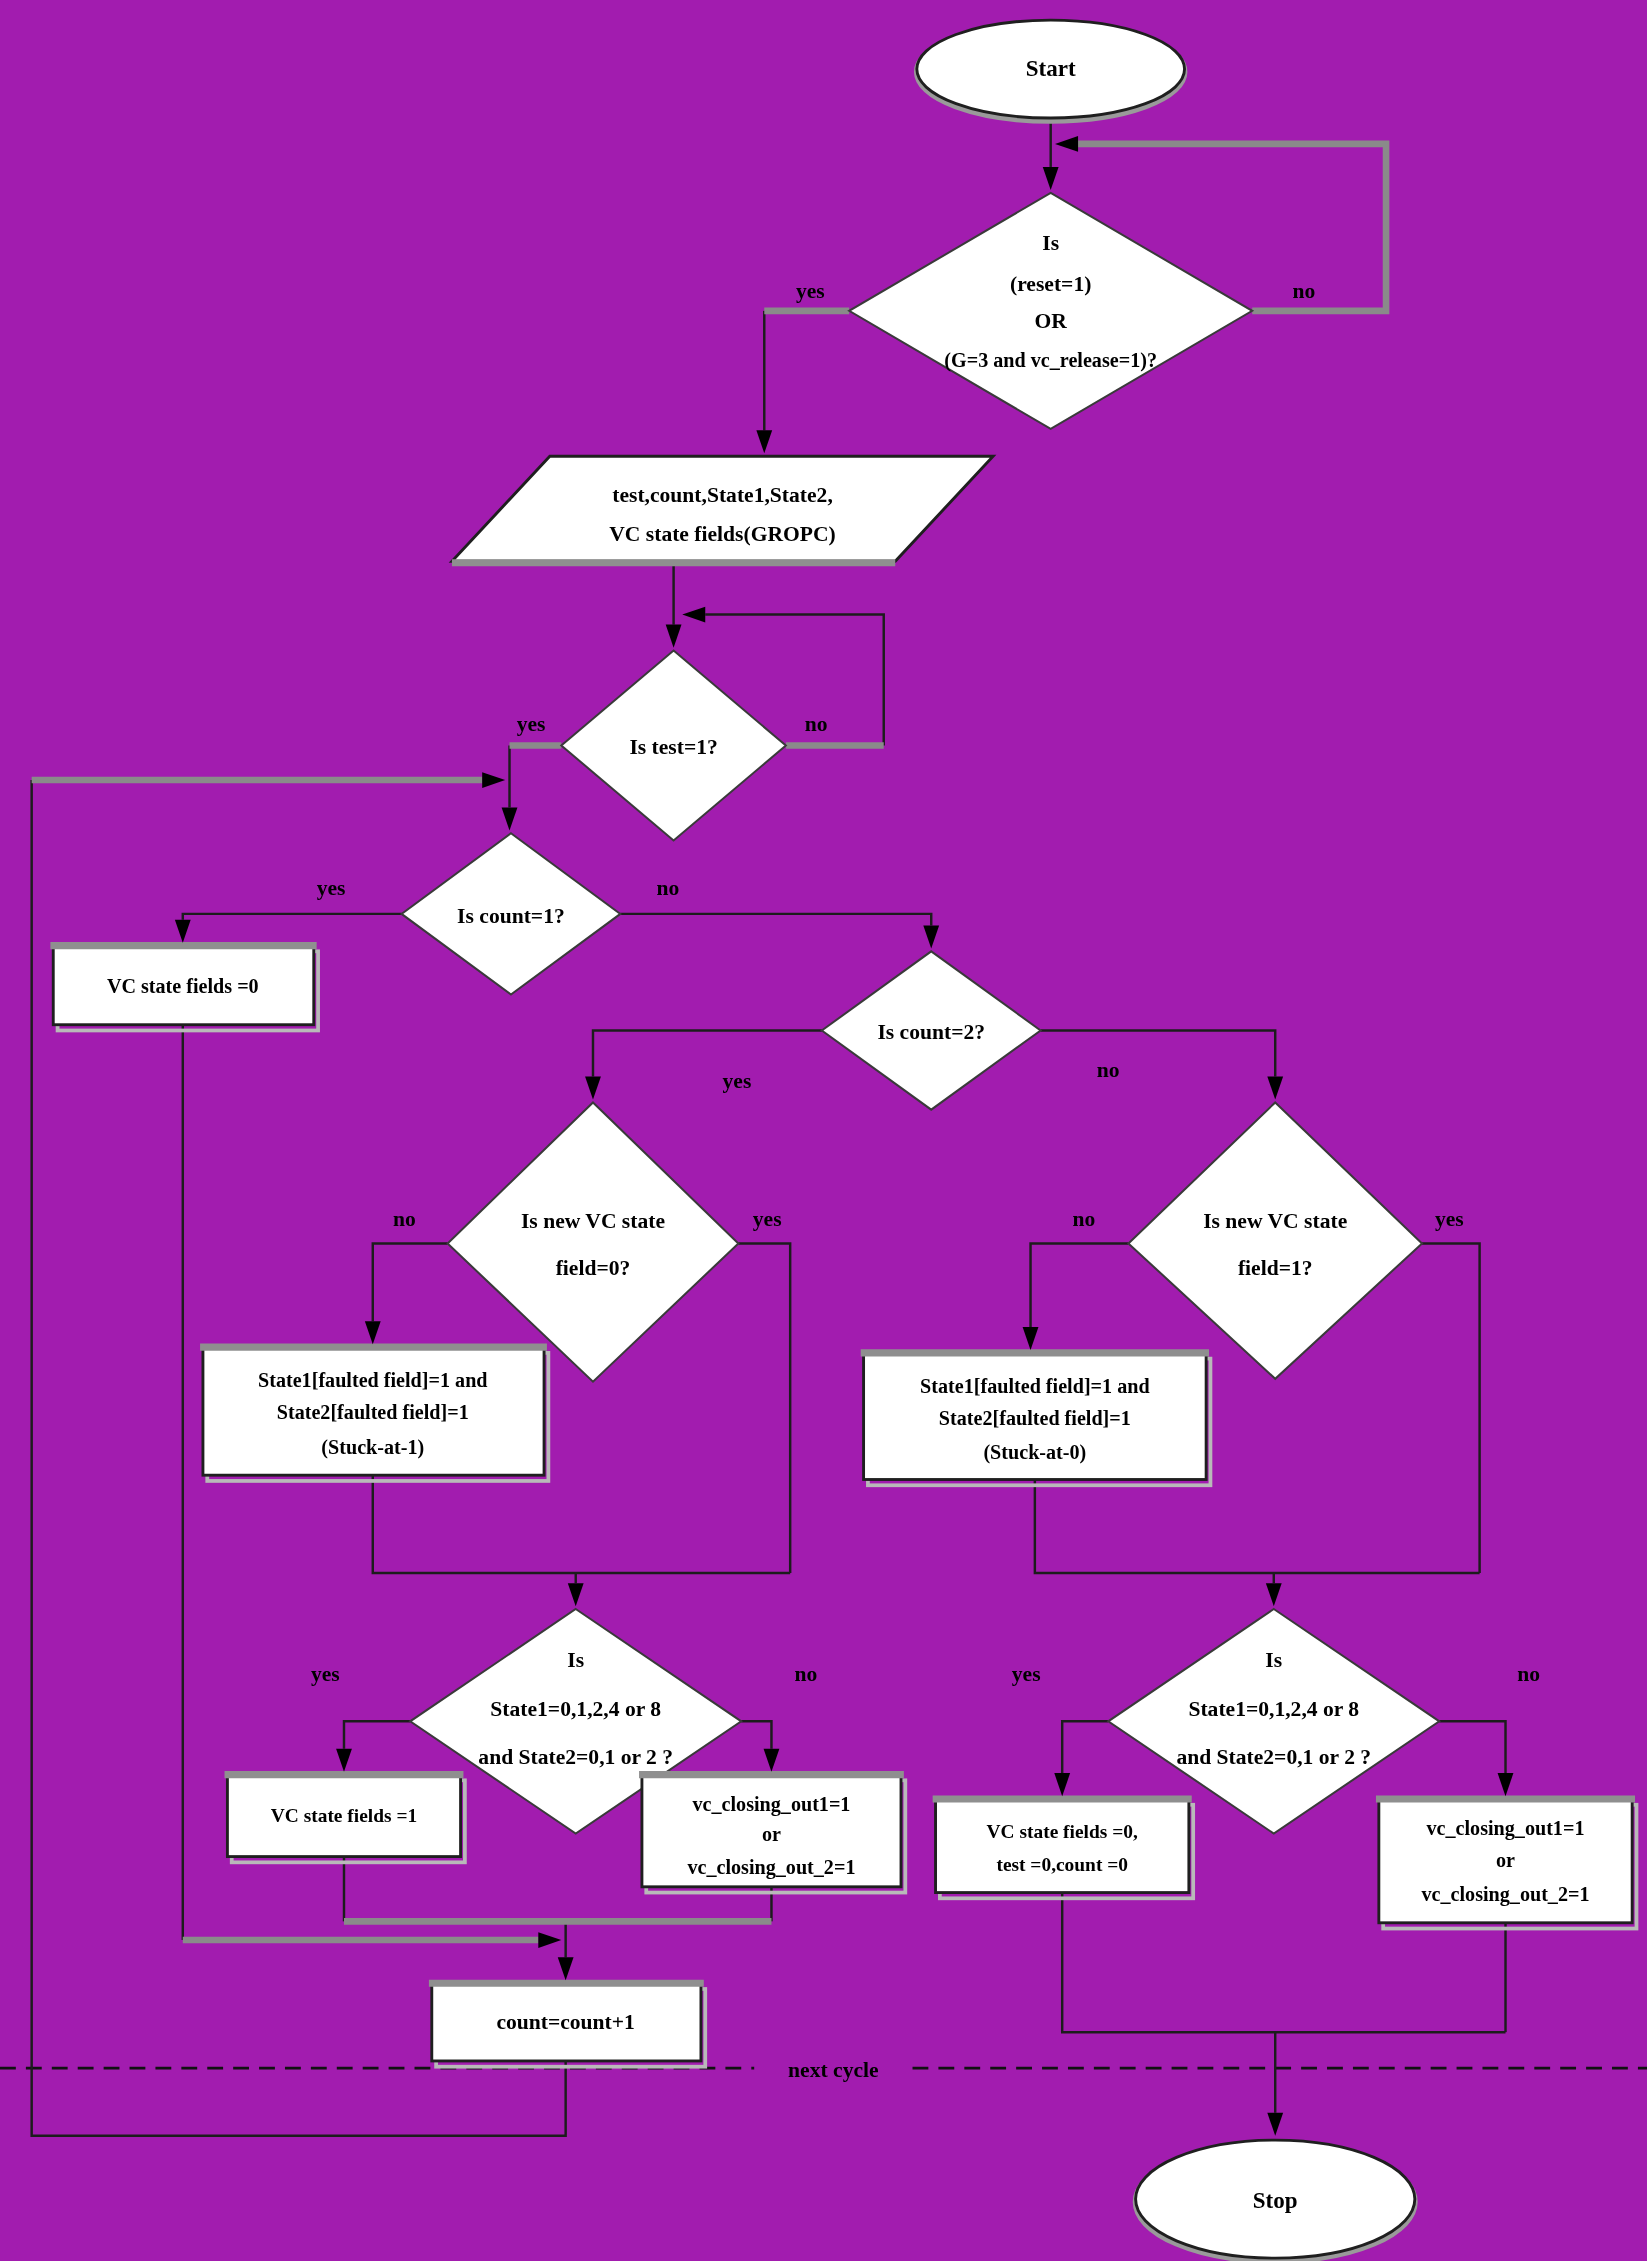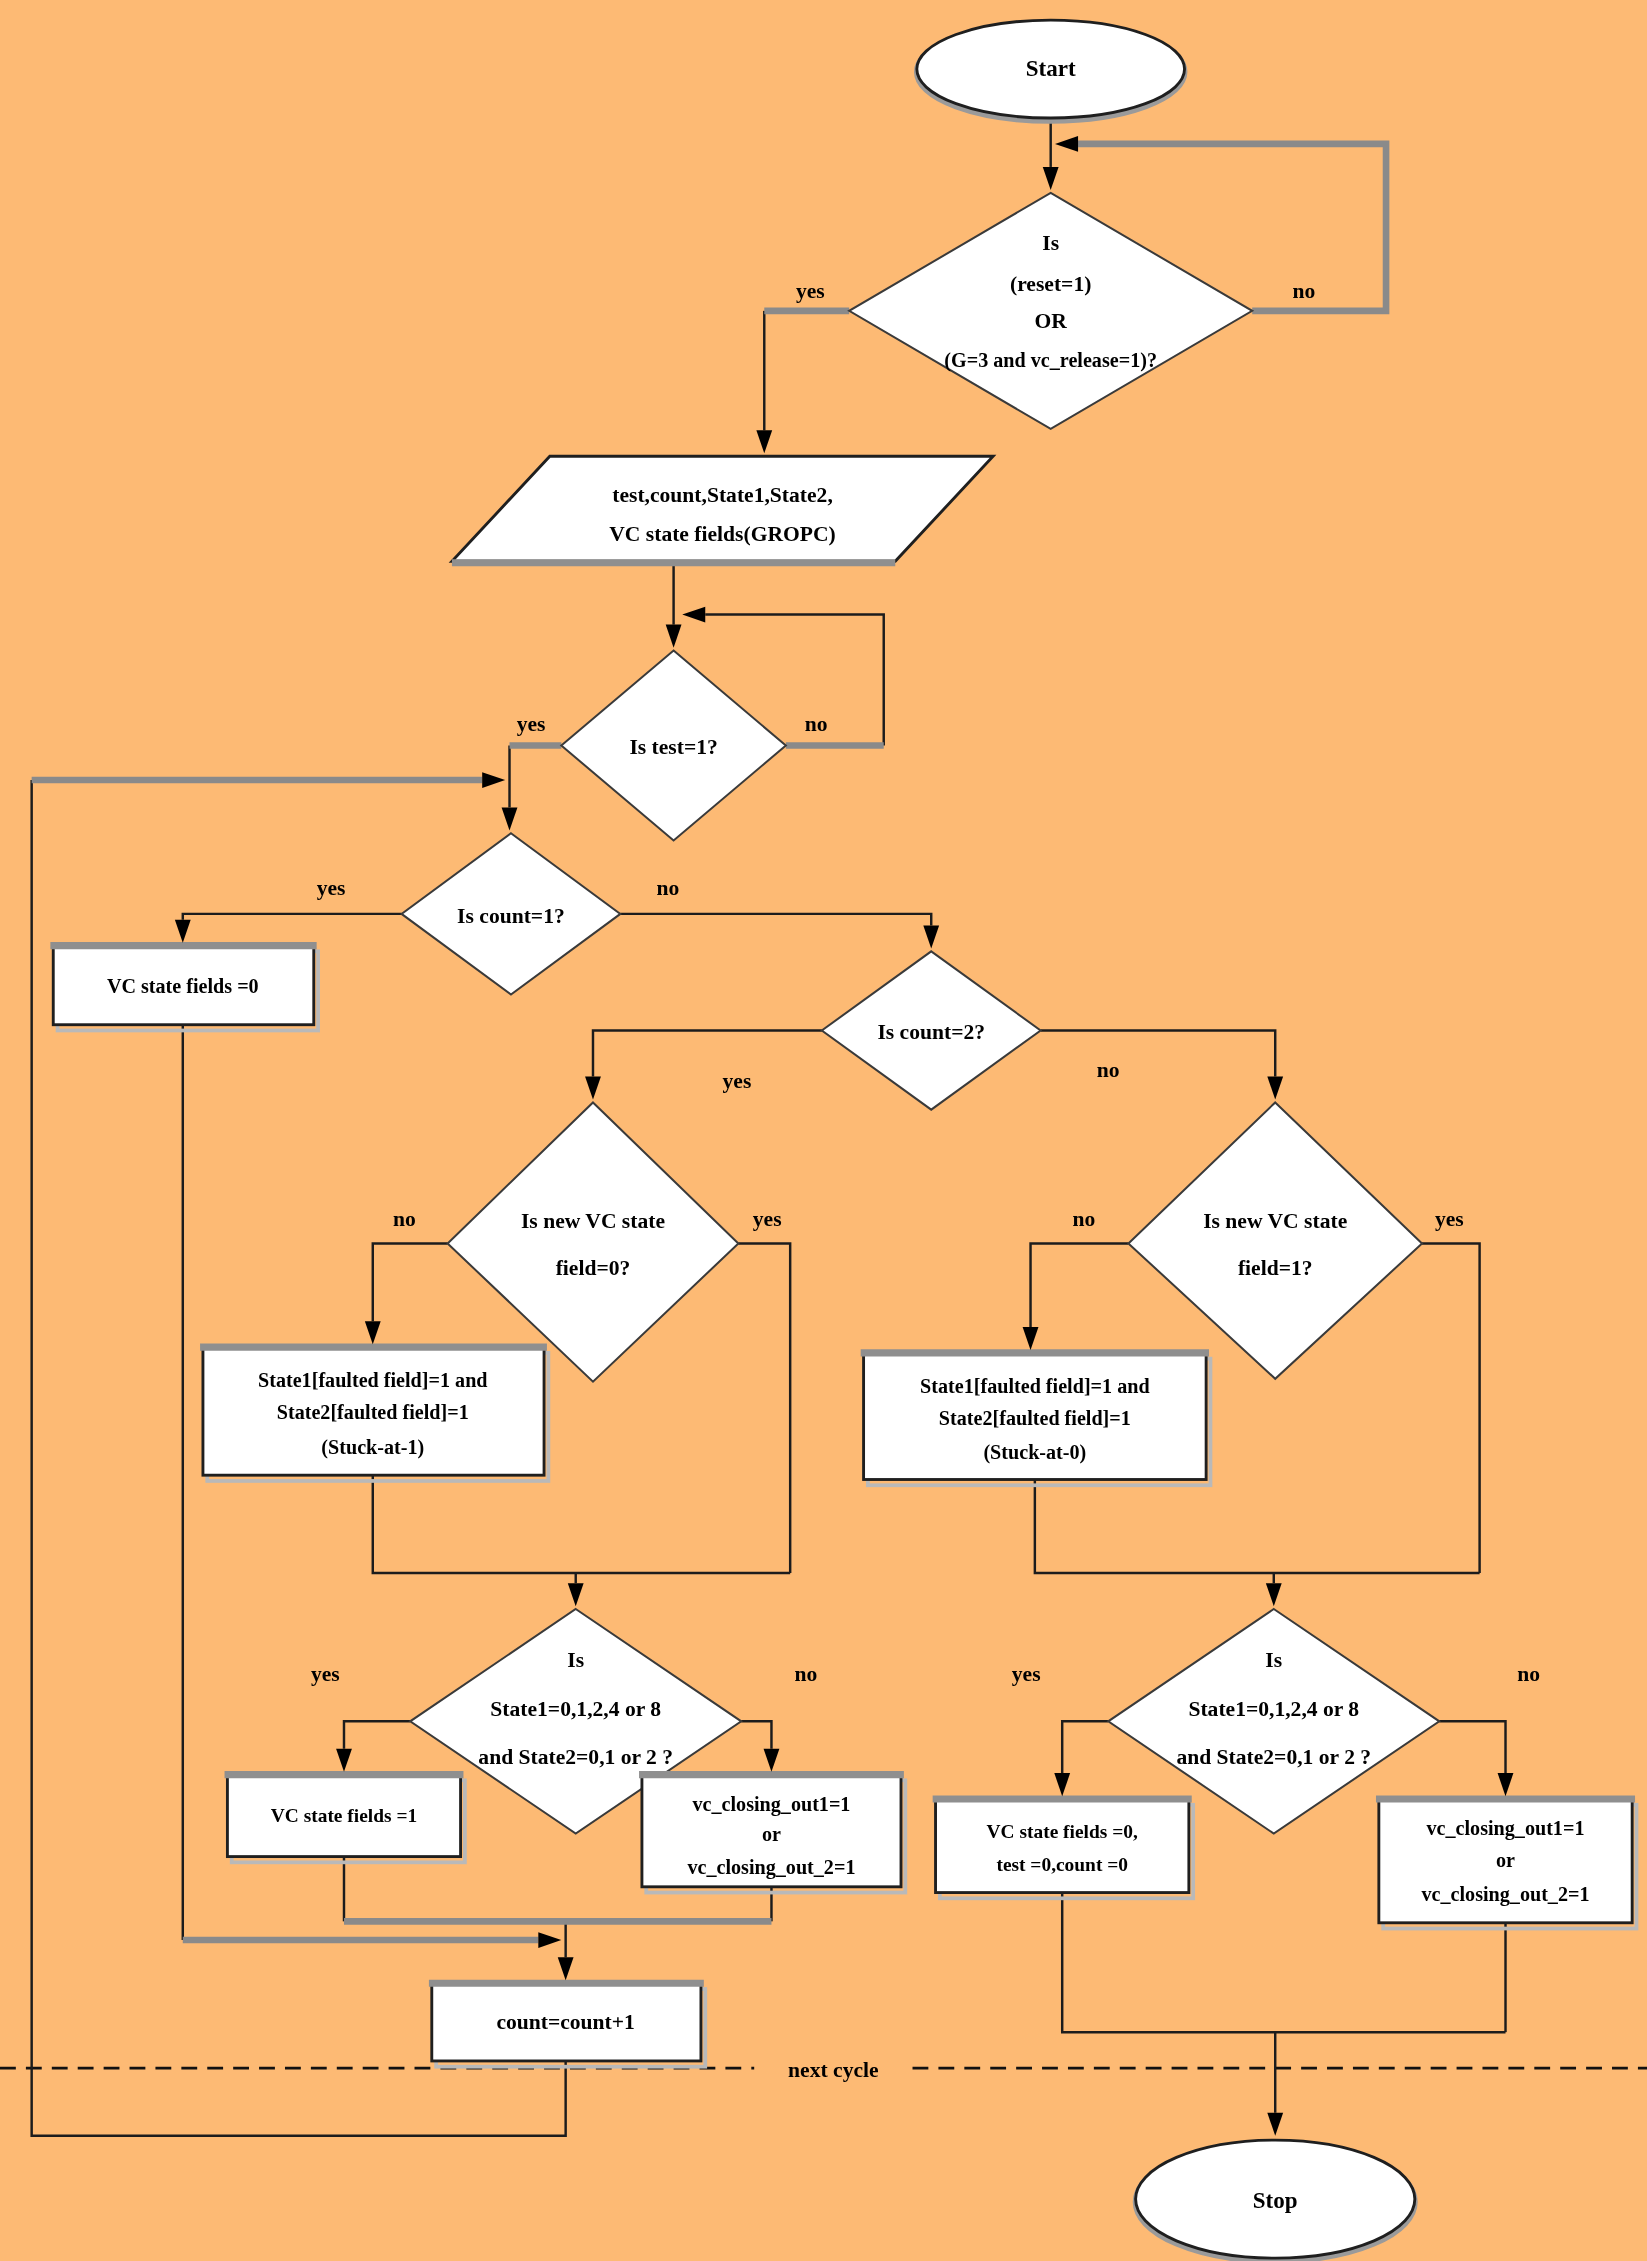--- a/index.html
+++ b/index.html
@@ -1,16 +1,16 @@
 <!DOCTYPE html>
 <html style="font-size:8px"><head>
 <meta charset="utf-8">
 <style>
   html,body{margin:0;padding:0;background:#ffffff;}
-  .page{width:1648px;height:2261px;background:#fdba74;overflow:hidden;}
+  .page{width:1648px;height:2261px;background:#a21caf;overflow:hidden;}
   svg{display:block;}
   text{font-family:"Liberation Serif","DejaVu Serif",serif;font-weight:700;fill:#000;text-anchor:middle;}
   .t16{font-size:16px;}
   .t15{font-size:15px;}
   .t14{font-size:14px;}
   .t13{font-size:13.5px;}
   .thin{stroke:#1c1c1c;stroke-width:1.7;fill:none;}
   .gray{stroke:#8a8a8a;stroke-width:4.6;fill:none;}
   .graytop{stroke:#8f8f8f;stroke-width:5;fill:none;}
   .dash{stroke:#111;stroke-width:2;fill:none;stroke-dasharray:11 7;}

